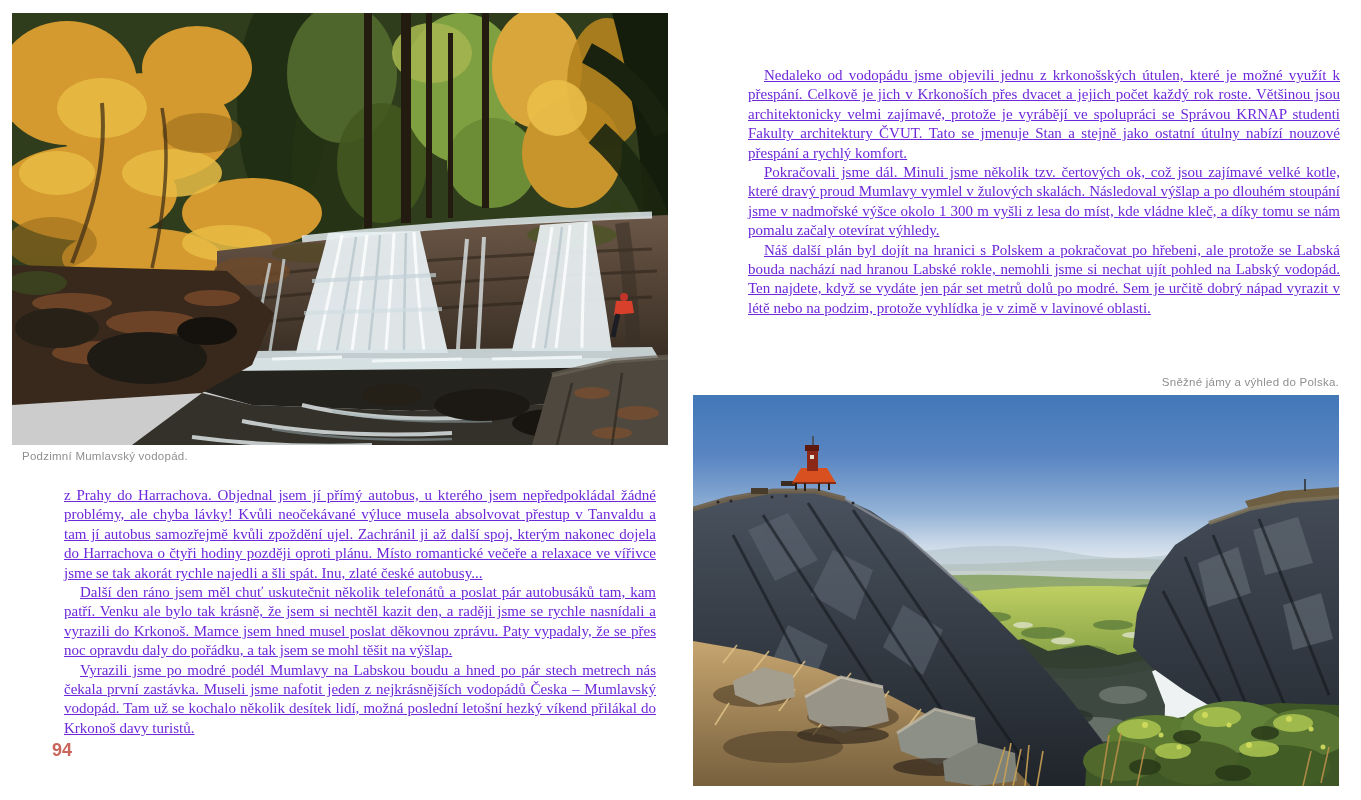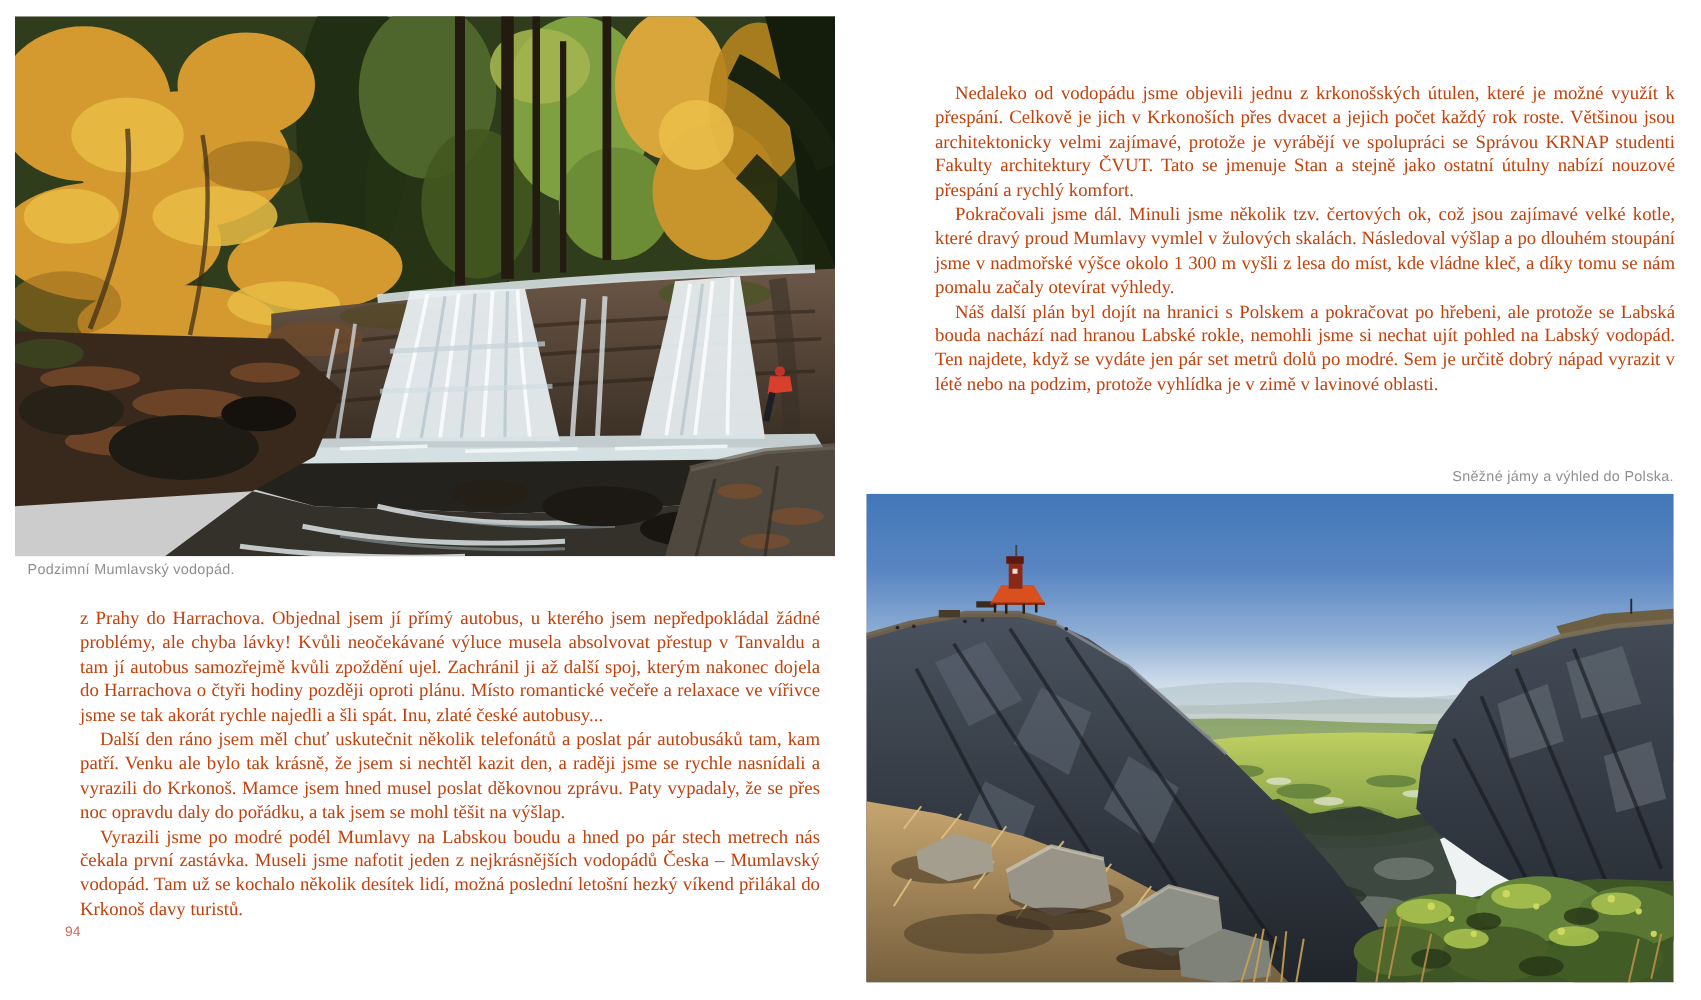--- a/index.html
+++ b/index.html
@@ -13,29 +13,29 @@
   .photo-left{left:12px;top:13px;width:656px;height:432px;}
   .photo-right{left:693px;top:395px;width:646px;height:391px;}
   .caption{
     position:absolute;font-family:"Liberation Sans", sans-serif;
     font-size:11.5px;color:#8f8f8f;letter-spacing:.25px;
   }
   .caption-left{left:22px;top:450px;text-align:right;}
   .caption-right{top:376px;right:22px;text-align:center;}
   .bodycol{
     position:absolute;width:592px;font-size:15px;line-height:19.4px;
-    color:#c2410c;text-align:justify;
+    color:#6d28d9;text-align:justify;text-decoration:underline;
   }
   .bodycol p{margin:0;text-indent:16px;}
   .bodycol p.noindent{text-indent:0;}
   .col-left{left:64px;top:486px;}
   .col-right{left:748px;top:66px;}
   .pagenum{
     position:absolute;left:52px;top:740px;
-    font-family:"Liberation Sans", sans-serif;font-size:11px;color:#c9655a;
+    font-family:"Liberation Sans", sans-serif;font-size:18px;color:#c9655a;font-weight:bold;
   }
 </style>
 </head>
 <body>
 
 <div class="spread">
 
   <figure class="photo photo-left" style="margin:0;">
     <svg viewBox="0 0 656 432" preserveAspectRatio="none">
       <defs>

